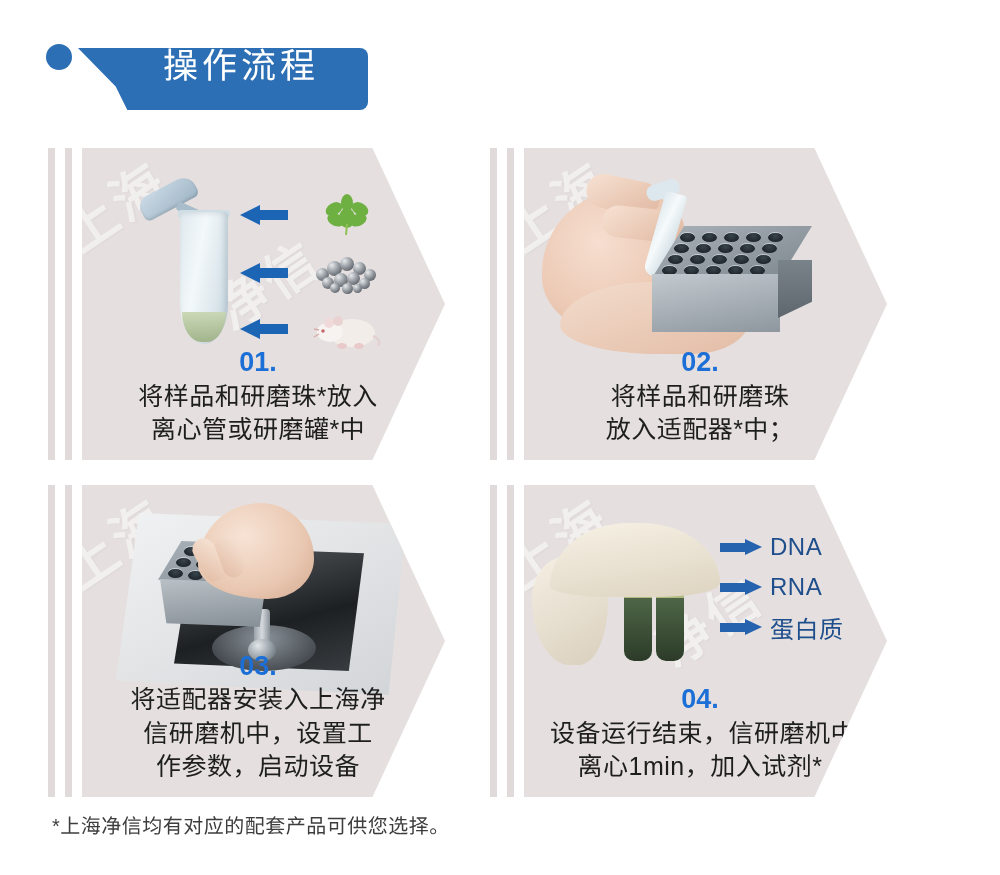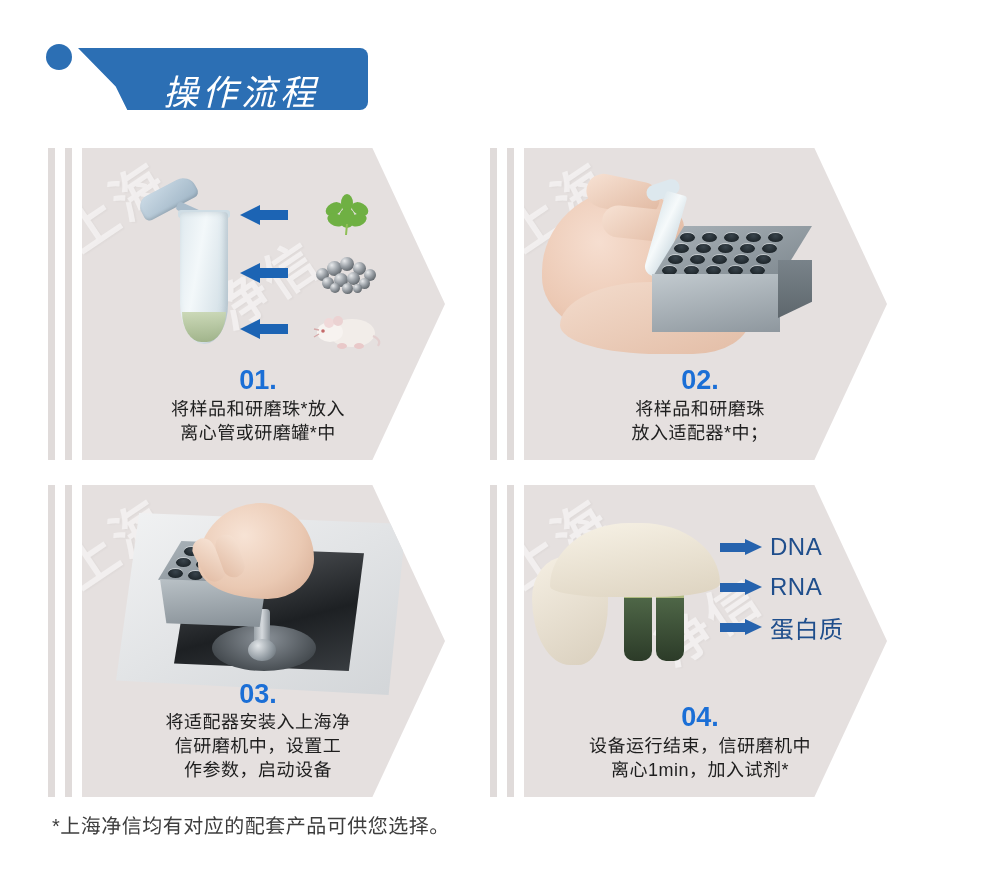--- a/index.html
+++ b/index.html
@@ -44,24 +44,23 @@
     border-radius: 0 8px 8px 0;
     -webkit-clip-path: polygon(0 0, 100% 0, 100% 100%, 17% 100%, 13% 62%, 0 0);
     clip-path: polygon(0 0, 100% 0, 100% 100%, 17% 100%, 13% 62%, 0 0);
   }
 
   .banner-inner {
     position: absolute;
     left: 78px; top: 48px;
     width: 290px; height: 62px;
     display: flex;
-    align-items: flex-end;
+    align-items: flex-start;
     justify-content: center;
     padding-left: 36px;
-    font-style: italic;
   }
 
   .banner-title {
     color: #ffffff;
     font-size: 35px;
     font-weight: 400;
     letter-spacing: 4px;
     line-height: 1;
   }
 
@@ -158,21 +157,21 @@
     text-align: center;
   }
   .step-num {
     font-size: 27px;
     font-weight: bold;
     color: #1B6FD6;
     line-height: 1.1;
     margin-bottom: 2px;
   }
   .step-line {
-    font-size: 18px;
+    font-size: 25px;
     color: #1E1E1E;
     line-height: 1.33;
     letter-spacing: .5px;
     white-space: nowrap;
   }
 
   
   .illus {
     position: absolute;
     left: 0; top: 16px;

